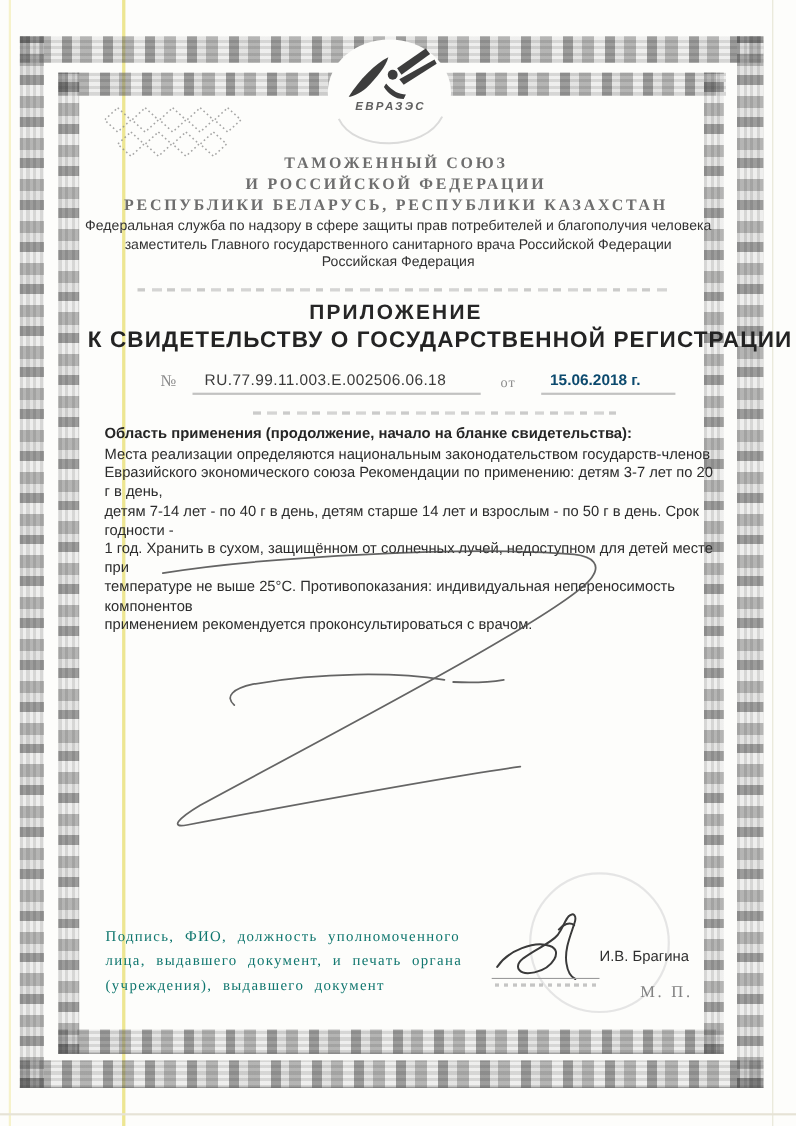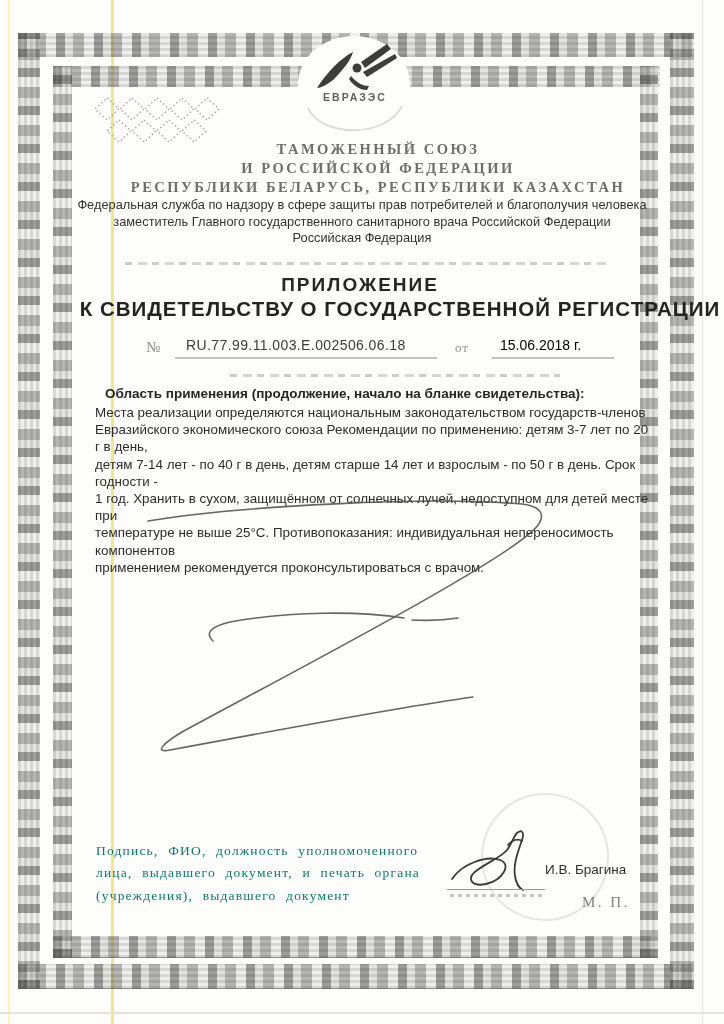--- a/index.html
+++ b/index.html
@@ -14,43 +14,43 @@
   .gband.h{background:
      repeating-linear-gradient(90deg, rgba(45,45,45,.50) 0 9px, rgba(165,165,165,.28) 9px 17px, rgba(80,80,80,.45) 17px 28px, rgba(200,200,200,.22) 28px 38px),
      repeating-linear-gradient(0deg, rgba(120,120,120,.30) 0 3px, rgba(225,225,225,.18) 3px 6px);}
   .gband.v{background:
      repeating-linear-gradient(0deg, rgba(45,45,45,.50) 0 9px, rgba(165,165,165,.28) 9px 17px, rgba(80,80,80,.45) 17px 28px, rgba(200,200,200,.22) 28px 38px),
      repeating-linear-gradient(90deg, rgba(120,120,120,.30) 0 3px, rgba(225,225,225,.18) 3px 6px);}
   .gedge{position:absolute;background:#5a5a5a;opacity:.55;}
   
   .badge{position:absolute;left:298px;top:36px;width:112px;height:96px;background:#fdfdfb;border-radius:50%;}
   .logo-text{position:absolute;left:300px;top:91px;width:110px;text-align:center;
-     font-size:10.5px;letter-spacing:2px;color:#5f5f5f;font-weight:bold;}
+     font-size:10.5px;letter-spacing:2px;color:#5f5f5f;font-weight:bold;font-style:italic;}
   
-  .caps{position:absolute;left:48px;top:140px;width:660px;text-align:center;
+  .caps{position:absolute;left:30px;top:140px;width:660px;text-align:center;
      font-family:"Liberation Serif",serif;font-weight:bold;font-size:14.5px;line-height:19px;
      color:#6e6e6e;letter-spacing:2.5px;}
   .agency{position:absolute;left:32px;top:197px;width:660px;text-align:center;
      font-size:12.8px;line-height:16.5px;color:#323232;}
   .blurline{position:absolute;height:3px;opacity:.45;filter:blur(.5px);
      background:repeating-linear-gradient(90deg,#8f8f8f 0 7px,transparent 7px 13px,#a5a5a5 13px 22px,transparent 22px 27px);}
   .title1{position:absolute;left:30px;top:274px;width:660px;text-align:center;
      font-weight:bold;font-size:19px;letter-spacing:2px;color:#262626;}
   .title2{position:absolute;left:30px;top:297px;width:660px;text-align:center;
      font-weight:bold;font-size:20.5px;letter-spacing:1px;color:#232323;padding-left:40px;}
   .numsign{position:absolute;left:146px;top:339px;font-family:"Liberation Serif",serif;
      font-size:15px;color:#8a8a8a;}
   .regnum{position:absolute;left:186px;top:337px;font-weight:normal;font-size:14px;
      letter-spacing:.4px;color:#3a3a3a;}
   .oflbl{position:absolute;left:455px;top:340px;font-family:"Liberation Serif",serif;
      font-size:13px;color:#8d8d8d;letter-spacing:1px;}
-  .regdate{position:absolute;left:500px;top:337px;font-weight:normal;font-size:14px;color:#000000;}
+  .regdate{position:absolute;left:500px;top:337px;font-weight:bold;font-size:14px;color:#0c4a6e;}
   .uline{position:absolute;height:1.5px;background:#b3b3b3;opacity:.8;}
   .bodyhead{position:absolute;left:95px;top:386px;width:555px;font-weight:bold;
-     font-size:13.5px;color:#262626;margin-left:10px;}
+     font-size:13.5px;color:#262626;}
   .bodytext{position:absolute;left:95px;top:404px;width:560px;font-size:13.4px;
      line-height:17.2px;color:#2c2c2c;}
   .cap{position:absolute;left:96px;top:840px;width:340px;font-family:"Liberation Serif",serif;
      font-size:13.5px;line-height:22.3px;color:#0f766e;letter-spacing:1.2px;word-spacing:5px;
      filter:blur(.3px);}
   .signer{position:absolute;left:545px;top:862px;font-size:13.5px;color:#2f2f2f;}
   .sigline{position:absolute;left:447px;top:889px;width:98px;height:1px;background:#9b9b9b;}
   .micro{position:absolute;left:450px;top:894px;width:92px;height:2.5px;opacity:.5;filter:blur(.4px);
      background:repeating-linear-gradient(90deg,#8f8f8f 0 4px,transparent 4px 8px);}
   .sealmark{position:absolute;left:570px;top:894px;font-family:"Liberation Serif",serif;

